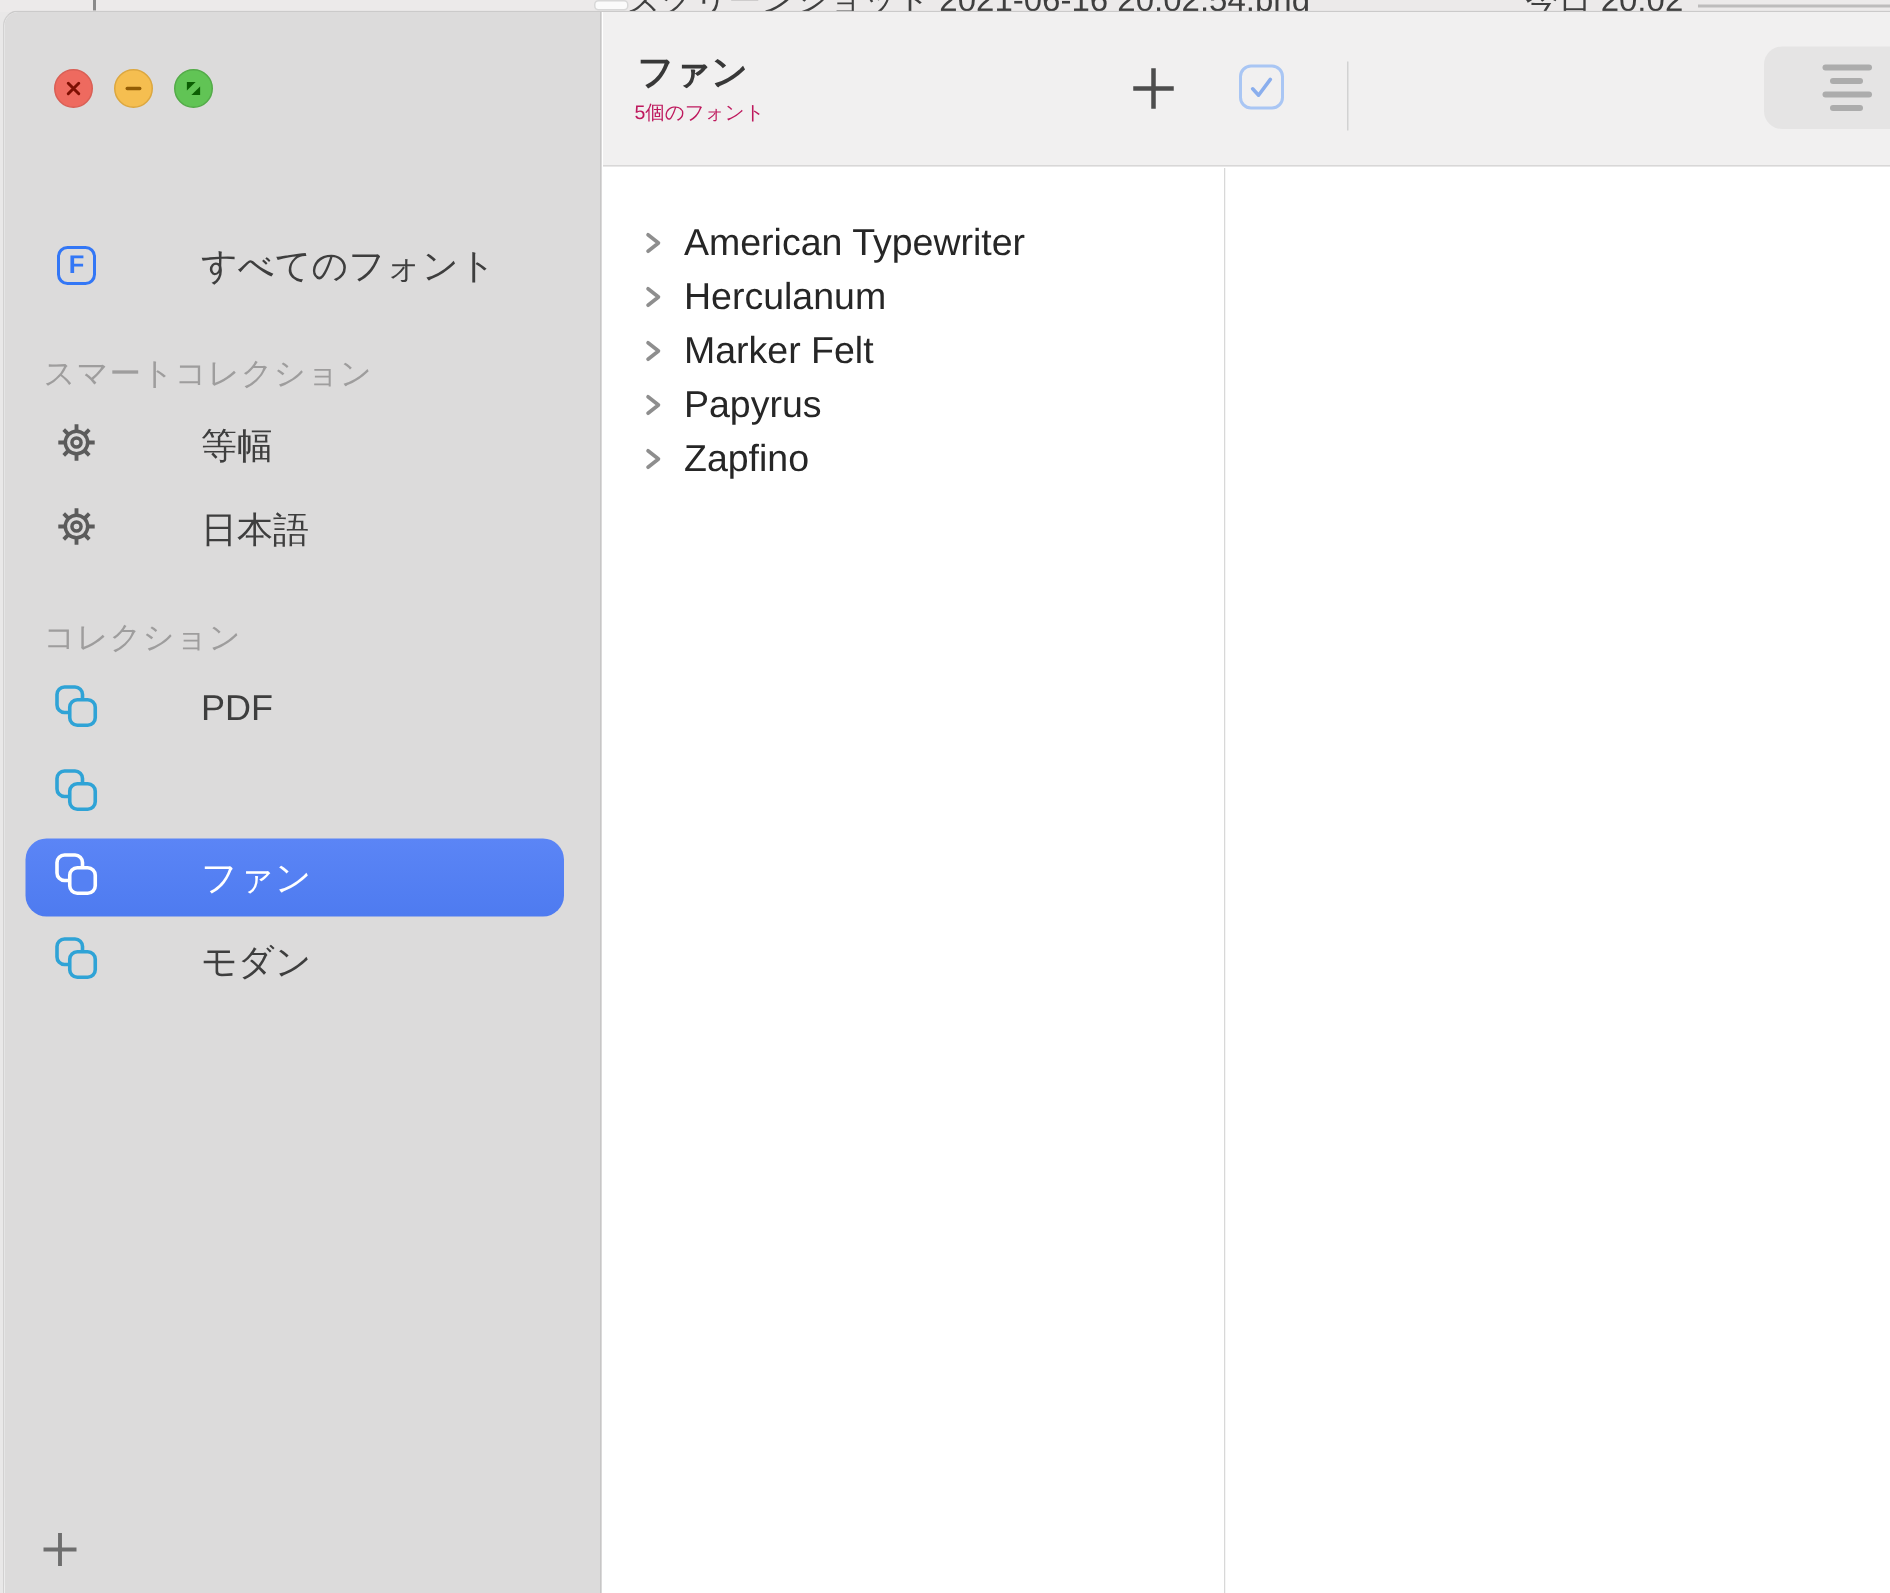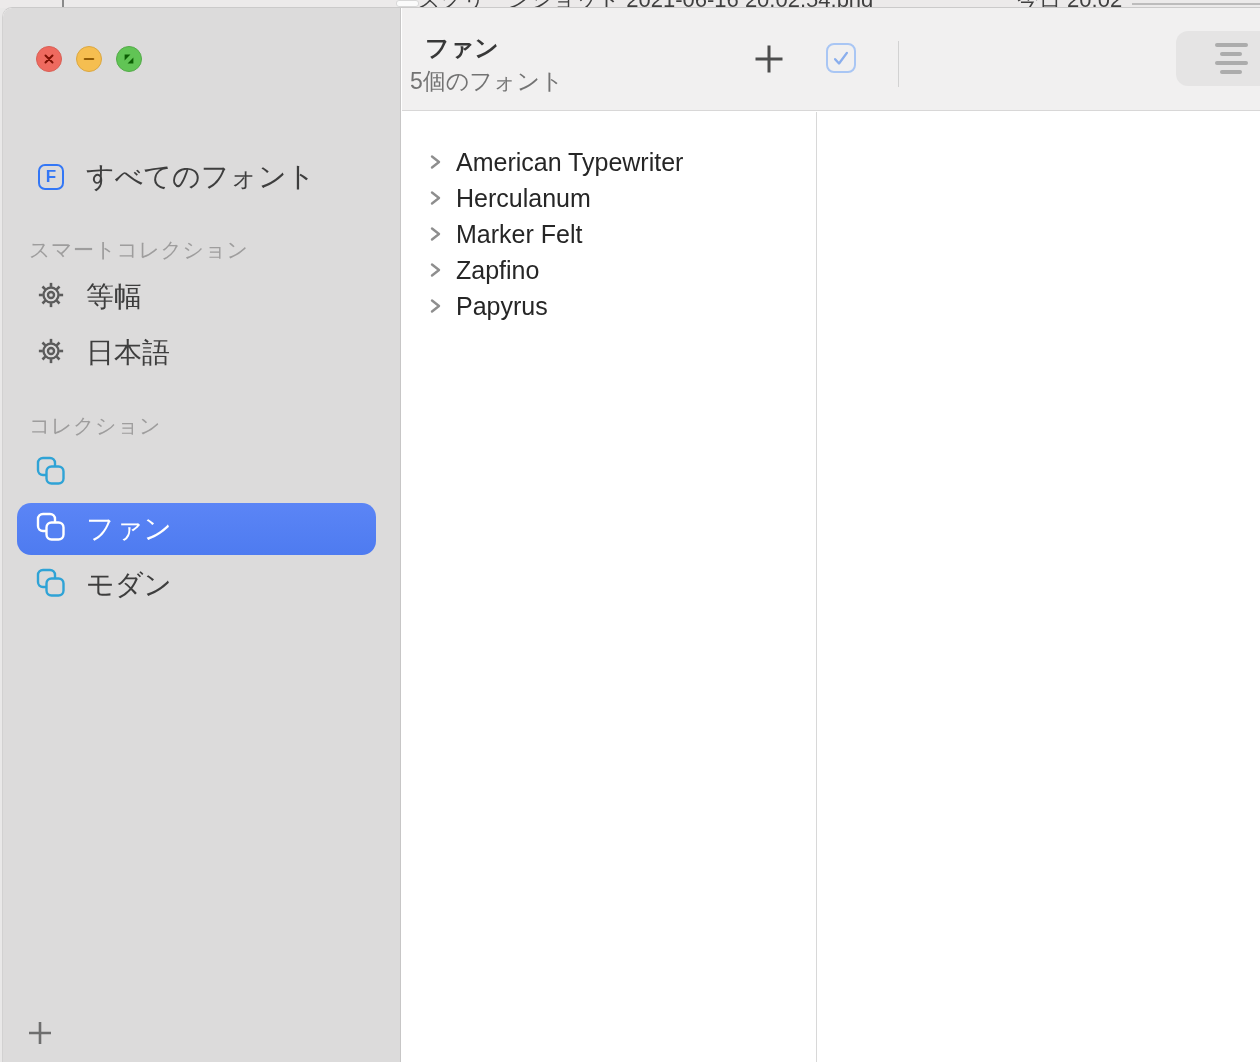--- a/index.html
+++ b/index.html
@@ -25,21 +25,21 @@
     background:#dcdbdb; border-right:1px solid #c7c6c6; }
   .traffic { position:absolute; left:33px; top:38px; display:flex; gap:14px; }
   .tl { width:26px; height:26px; border-radius:50%; display:flex; align-items:center; justify-content:center; cursor:default; }
   .tl-close { background:#ee6a5f; border:1px solid #d95f55; }
   .tl-min   { background:#f5be50; border:1px solid #dca73f; }
   .tl-zoom  { background:#61c455; border:1px solid #53ab48; }
 
   .nav { position:absolute; left:0; top:141px; right:0; }
   .side-row { position:relative; height:56px; display:flex; align-items:center; padding-left:32px; }
   .side-row .icon-slot { position:relative; z-index:1; width:32px; height:32px; display:flex; align-items:center; justify-content:center; margin-right:19px; }
-  .side-row .side-label { position:relative; z-index:1; font-size:28px; color:#3e3e3e; }
+  .side-row .side-label { position:relative; z-index:1; font-size:24px; color:#3e3e3e;margin-left:48px; }
   .side-row.selected::before { content:""; position:absolute; left:14px; right:24px; top:2px; bottom:2px;
     border-radius:14px; background:linear-gradient(#5b85f6,#4e7bf0); }
   .side-row.selected .side-label { color:#ffffff; }
   .section-label { display:block; height:30px; line-height:30px; margin:30px 0 4px 0; padding-left:26px;
     font-size:21px; color:#9e9d9d; letter-spacing:0.5px; }
 
   .f-icon { width:26px; height:26px; border:2.5px solid #3377f6; border-radius:7px;
     display:flex; align-items:center; justify-content:center;
     font-size:17px; font-weight:bold; color:#3377f6; }
   .copy-icon svg .back  { fill:none; stroke:#2fa3d6; stroke-width:2.4; }
@@ -49,21 +49,21 @@
   .gear-icon svg { stroke:#5b5b5b; }
 
   .sidebar-add { position:absolute; left:22px; bottom:14px; width:30px; height:30px;
     display:flex; align-items:center; justify-content:center; cursor:default; }
 
   
   .main { position:absolute; left:399px; top:0; right:0; height:100%; }
   .main-header { position:absolute; left:0; top:0; right:0; height:103px;
     background:#f1f0f0; border-bottom:1px solid #d8d7d7; overflow:hidden; }
   .hdr-title { position:absolute; left:23px; top:24px; font-size:24px; font-weight:bold; color:#383838; }
-  .hdr-sub   { position:absolute; left:8px; top:58px; font-size:23px; color:#737373; }
+  .hdr-sub   { position:absolute; left:21px; top:58px; font-size:13px; color:#be185d; }
   .hdr-add   { position:absolute; left:352px; top:36px; width:30px; height:30px;
     display:flex; align-items:center; justify-content:center; }
   .hdr-check { position:absolute; left:424px; top:35px; width:30px; height:30px;
     border:2.5px solid #a9c6f4; border-radius:8px; display:flex; align-items:center; justify-content:center; }
   .hdr-sep   { position:absolute; left:496px; top:33px; width:1px; height:46px; background:#d2d2d2; }
   .hdr-view  { position:absolute; left:774px; top:23px; width:110px; height:55px;
     background:#e5e4e4; border-radius:12px; display:flex; flex-direction:column;
     align-items:center; justify-content:center; gap:5px; }
   .bar { height:4px; border-radius:2px; background:#acacac; }
   .bar.long { width:33px; } .bar.short { width:22px; }
@@ -162,20 +162,31 @@
         <span class="section-label">コレクション</span>
         <div class="side-row">
     <span class="icon-slot">
             <span class="copy-icon">
     <svg width="30" height="30" viewBox="0 0 30 30">
       <rect class="back" x="2" y="2" width="17" height="17" rx="5"></rect>
       <rect class="front" x="10.5" y="10.5" width="17" height="17" rx="5"></rect>
     </svg>
   </span>
           </span>
+    <span class="side-label">PDF</span>
+  </div>
+        <div class="side-row">
+    <span class="icon-slot">
+            <span class="copy-icon">
+    <svg width="30" height="30" viewBox="0 0 30 30">
+      <rect class="back" x="2" y="2" width="17" height="17" rx="5"></rect>
+      <rect class="front" x="10.5" y="10.5" width="17" height="17" rx="5"></rect>
+    </svg>
+  </span>
+          </span>
   </div>
         <div class="side-row selected">
     <span class="icon-slot">
             <span class="copy-icon">
     <svg width="30" height="30" viewBox="0 0 30 30">
       <rect class="back" x="2" y="2" width="17" height="17" rx="5"></rect>
       <rect class="front" x="10.5" y="10.5" width="17" height="17" rx="5"></rect>
     </svg>
   </span>
           </span>
@@ -252,27 +263,27 @@
       </svg>
     </span>
     <span class="font-name">Marker Felt</span>
   </div>
           <div class="font-row">
     <span class="chev">
       <svg width="13" height="18" viewBox="0 0 13 18">
         <path d="M3 3.5 L10 9 L3 14.5" stroke="#8e8e8e" stroke-width="2.4" fill="none" stroke-linecap="round" stroke-linejoin="round"></path>
       </svg>
     </span>
+    <span class="font-name">Papyrus</span>
+  </div>
+          <div class="font-row">
+    <span class="chev">
+      <svg width="13" height="18" viewBox="0 0 13 18">
+        <path d="M3 3.5 L10 9 L3 14.5" stroke="#8e8e8e" stroke-width="2.4" fill="none" stroke-linecap="round" stroke-linejoin="round"></path>
+      </svg>
+    </span>
     <span class="font-name">Zapfino</span>
-  </div>
-          <div class="font-row">
-    <span class="chev">
-      <svg width="13" height="18" viewBox="0 0 13 18">
-        <path d="M3 3.5 L10 9 L3 14.5" stroke="#8e8e8e" stroke-width="2.4" fill="none" stroke-linecap="round" stroke-linejoin="round"></path>
-      </svg>
-    </span>
-    <span class="font-name">Papyrus</span>
   </div>
         </div>
       <div class="preview-pane"></div>
     </div>
   </div>
 </div>
 
 </body></html>

